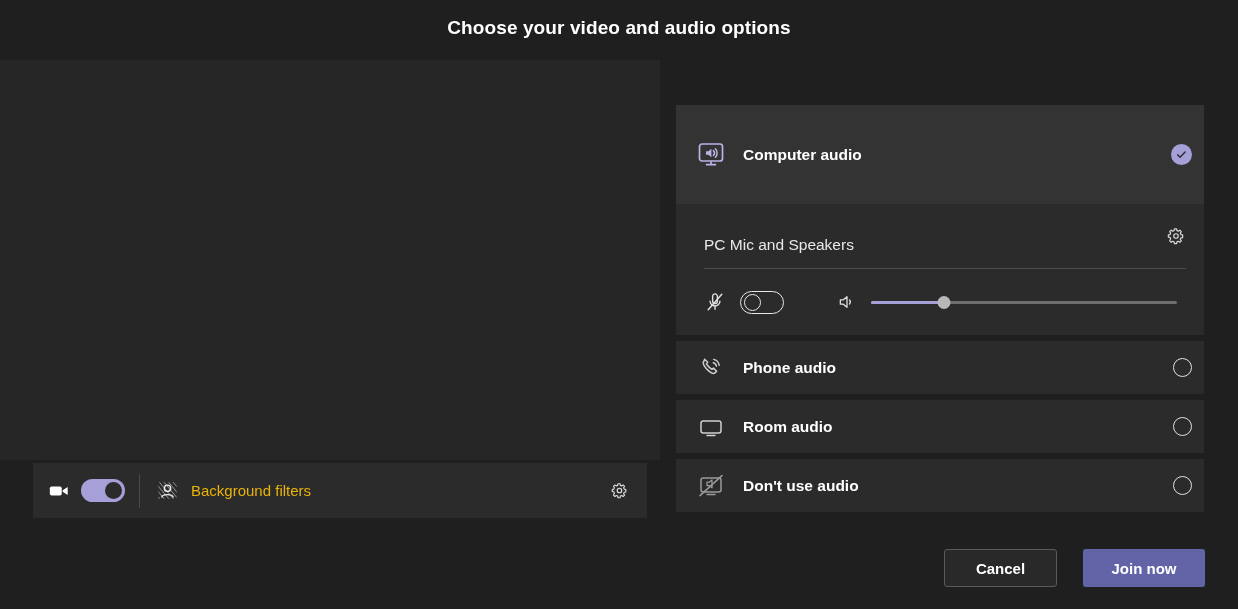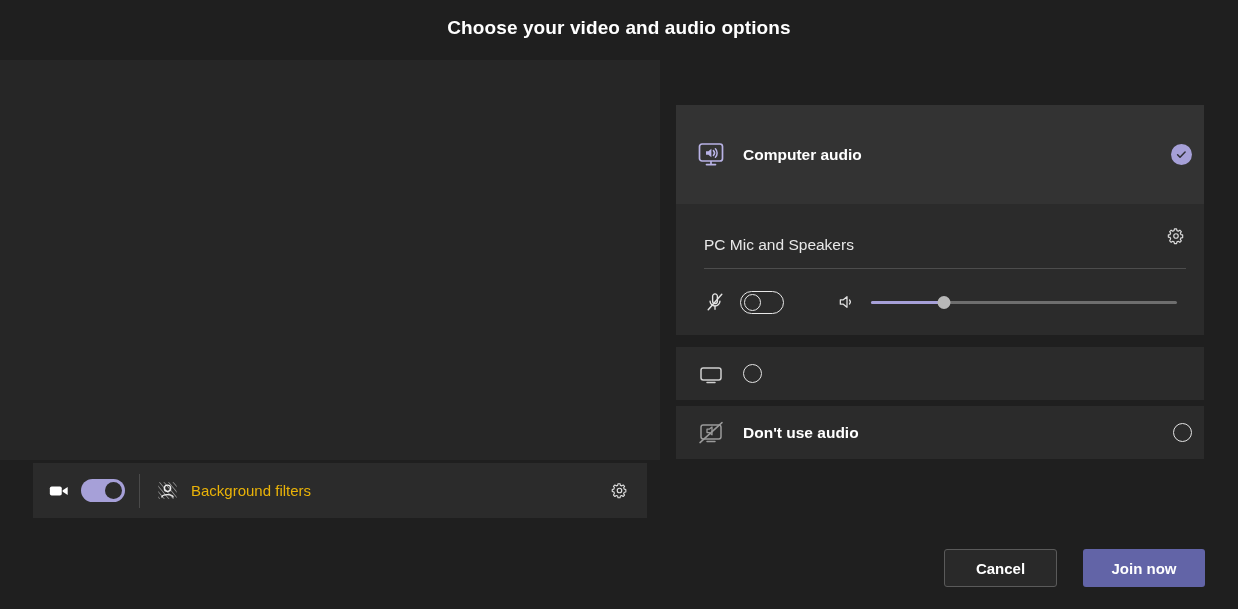--- a/index.html
+++ b/index.html
@@ -370,30 +370,42 @@
         <div class="slider">
           <div class="slider-track"></div>
           <div class="slider-fill" id="vol-fill" style="width: 24%;"></div>
           <div class="slider-thumb" id="vol-thumb" style="left: 24%;"></div>
         </div>
       </div>
     </div>
 
     <div class="gap"></div>
 
+    <div class="audio-row">
+      <span class="row-icon">
+        <svg viewBox="0 0 30 30" width="30" height="30">
+          <path d="M8.2 7.6c-1.5 1.5-1.2 3.3.4 5.8 1.1 1.7 2.6 3.4 4.3 4.8 2.6 2.2 4.9 2.8 6.3 1.4l1.4-1.4-3.1-3.1-1.6 1.3c-1-.6-2-1.5-3-2.5s-1.9-2-2.5-3l1.3-1.6-3.1-3.1z" fill="none" stroke="#cfcfcf" stroke-width="1.5" stroke-linejoin="round"></path>
+          <path d="M17.6 6.4a7.2 7.2 0 0 1 5.6 6" fill="none" stroke="#cfcfcf" stroke-width="1.4" stroke-linecap="round"></path>
+          <path d="M17.3 9.8a4.2 4.2 0 0 1 3.1 3.4" fill="none" stroke="#cfcfcf" stroke-width="1.4" stroke-linecap="round"></path>
+        </svg>
+      </span>
+      <span class="row-label">Phone audio</span>
+      <span class="radio-empty"></span>
+    </div>
 
     <div class="gap"></div>
 
     <div class="audio-row">
       <span class="row-icon">
         <svg viewBox="0 0 30 30" width="30" height="30">
           <rect x="5" y="9" width="20" height="12" rx="2.2" fill="none" stroke="#cfcfcf" stroke-width="1.5"></rect>
           <path d="M11 23.4h8" stroke="#cfcfcf" stroke-width="1.5" stroke-linecap="round"></path>
         </svg>
       </span>
+      <span class="row-label">Room audio</span>
       <span class="radio-empty"></span>
     </div>
 
     <div class="gap"></div>
 
     <div class="audio-row">
       <span class="row-icon">
         <svg viewBox="0 0 30 30" width="30" height="30">
           <rect x="5" y="7" width="20" height="14" rx="2.2" fill="none" stroke="#9a9a9a" stroke-width="1.5"></rect>
           <path d="M11 11.2h2.2l2.8-2.2v7.8l-2.8-2.2H11z" fill="none" stroke="#9a9a9a" stroke-width="1.3" stroke-linejoin="round"></path>

